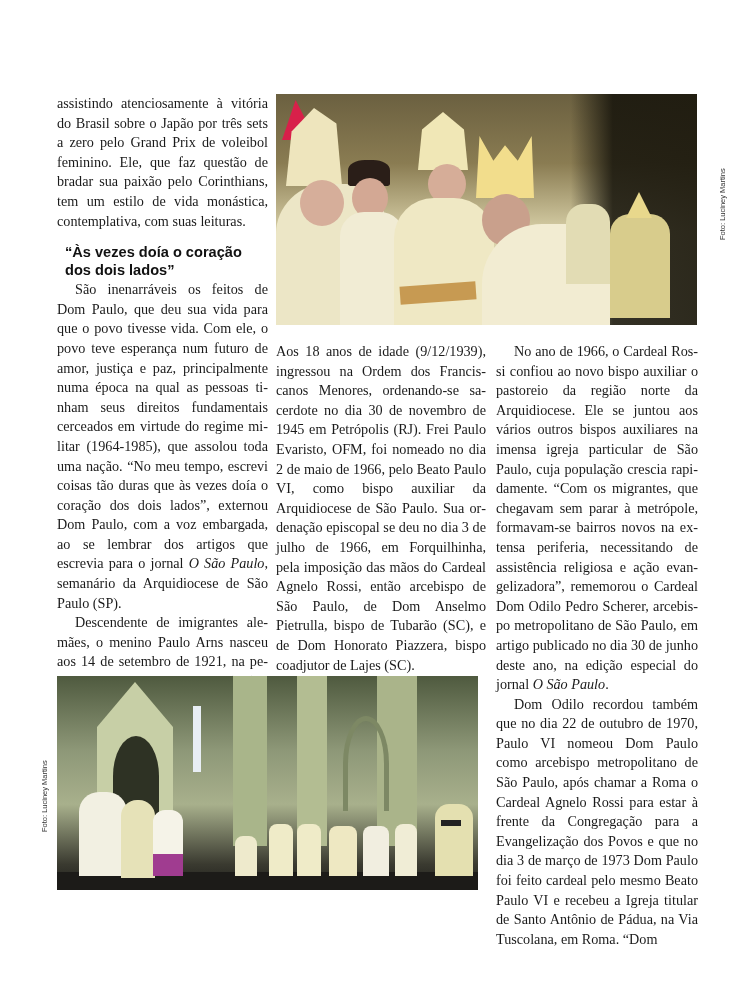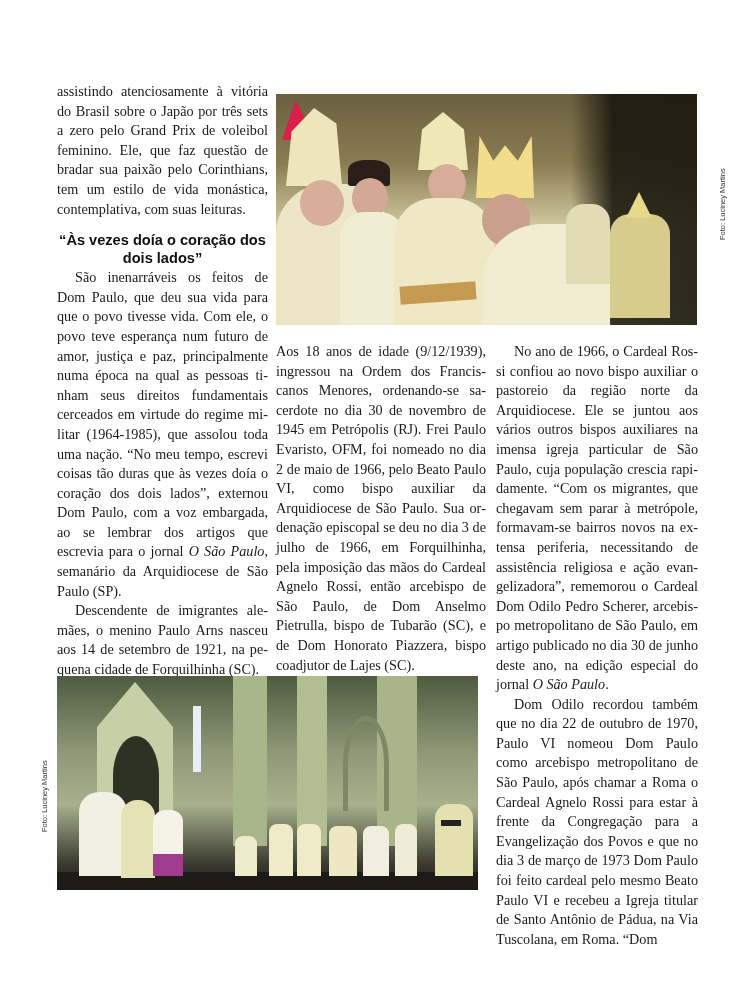--- a/index.html
+++ b/index.html
@@ -4,25 +4,25 @@
 <style>
   html, body { margin: 0; padding: 0; background: #ffffff; }
   body { width: 754px; height: 1000px; position: relative; overflow: hidden;
          font-family: "Liberation Serif", "DejaVu Serif", serif; color: #1a1a1a; }
   .col { position: absolute; font-size: 14.2px; line-height: 19.6px;
          text-align: justify; hyphens: manual; }
   .col p { margin: 0; }
   .col p.indent { text-indent: 18px; }
   .subhead { font-family: "Liberation Sans", "DejaVu Sans", sans-serif;
              font-weight: bold; font-size: 14.6px; line-height: 18px;
-             margin: 12px 0 1px 0; color: #111; text-align: center; }
+             margin: 12px 0 1px 8px; color: #111; text-align: left; }
   em { font-style: italic; }
 
   
-  #col-left  { left: 57px; top: 82px; width: 211px; }
+  #col-left  { left: 57px; top: 94px; width: 211px; }
   #col-mid   { left: 276px; top: 342px; width: 210px; }
   #col-right { left: 496px; top: 342px; width: 202px; }
 
   
   .photo { position: absolute; overflow: hidden; }
   #photo-top { left: 276px; top: 94px; width: 421px; height: 231px;
     background:
       linear-gradient(90deg, rgba(0,0,0,0) 0%, rgba(0,0,0,0) 70%, rgba(20,18,10,0.85) 80%, rgba(25,22,12,0.9) 100%),
       linear-gradient(180deg, #6b6040 0%, #8a7c52 30%, #d8d0a8 60%, #e8e2c2 100%); }
   #photo-bottom { left: 57px; top: 676px; width: 421px; height: 214px;

